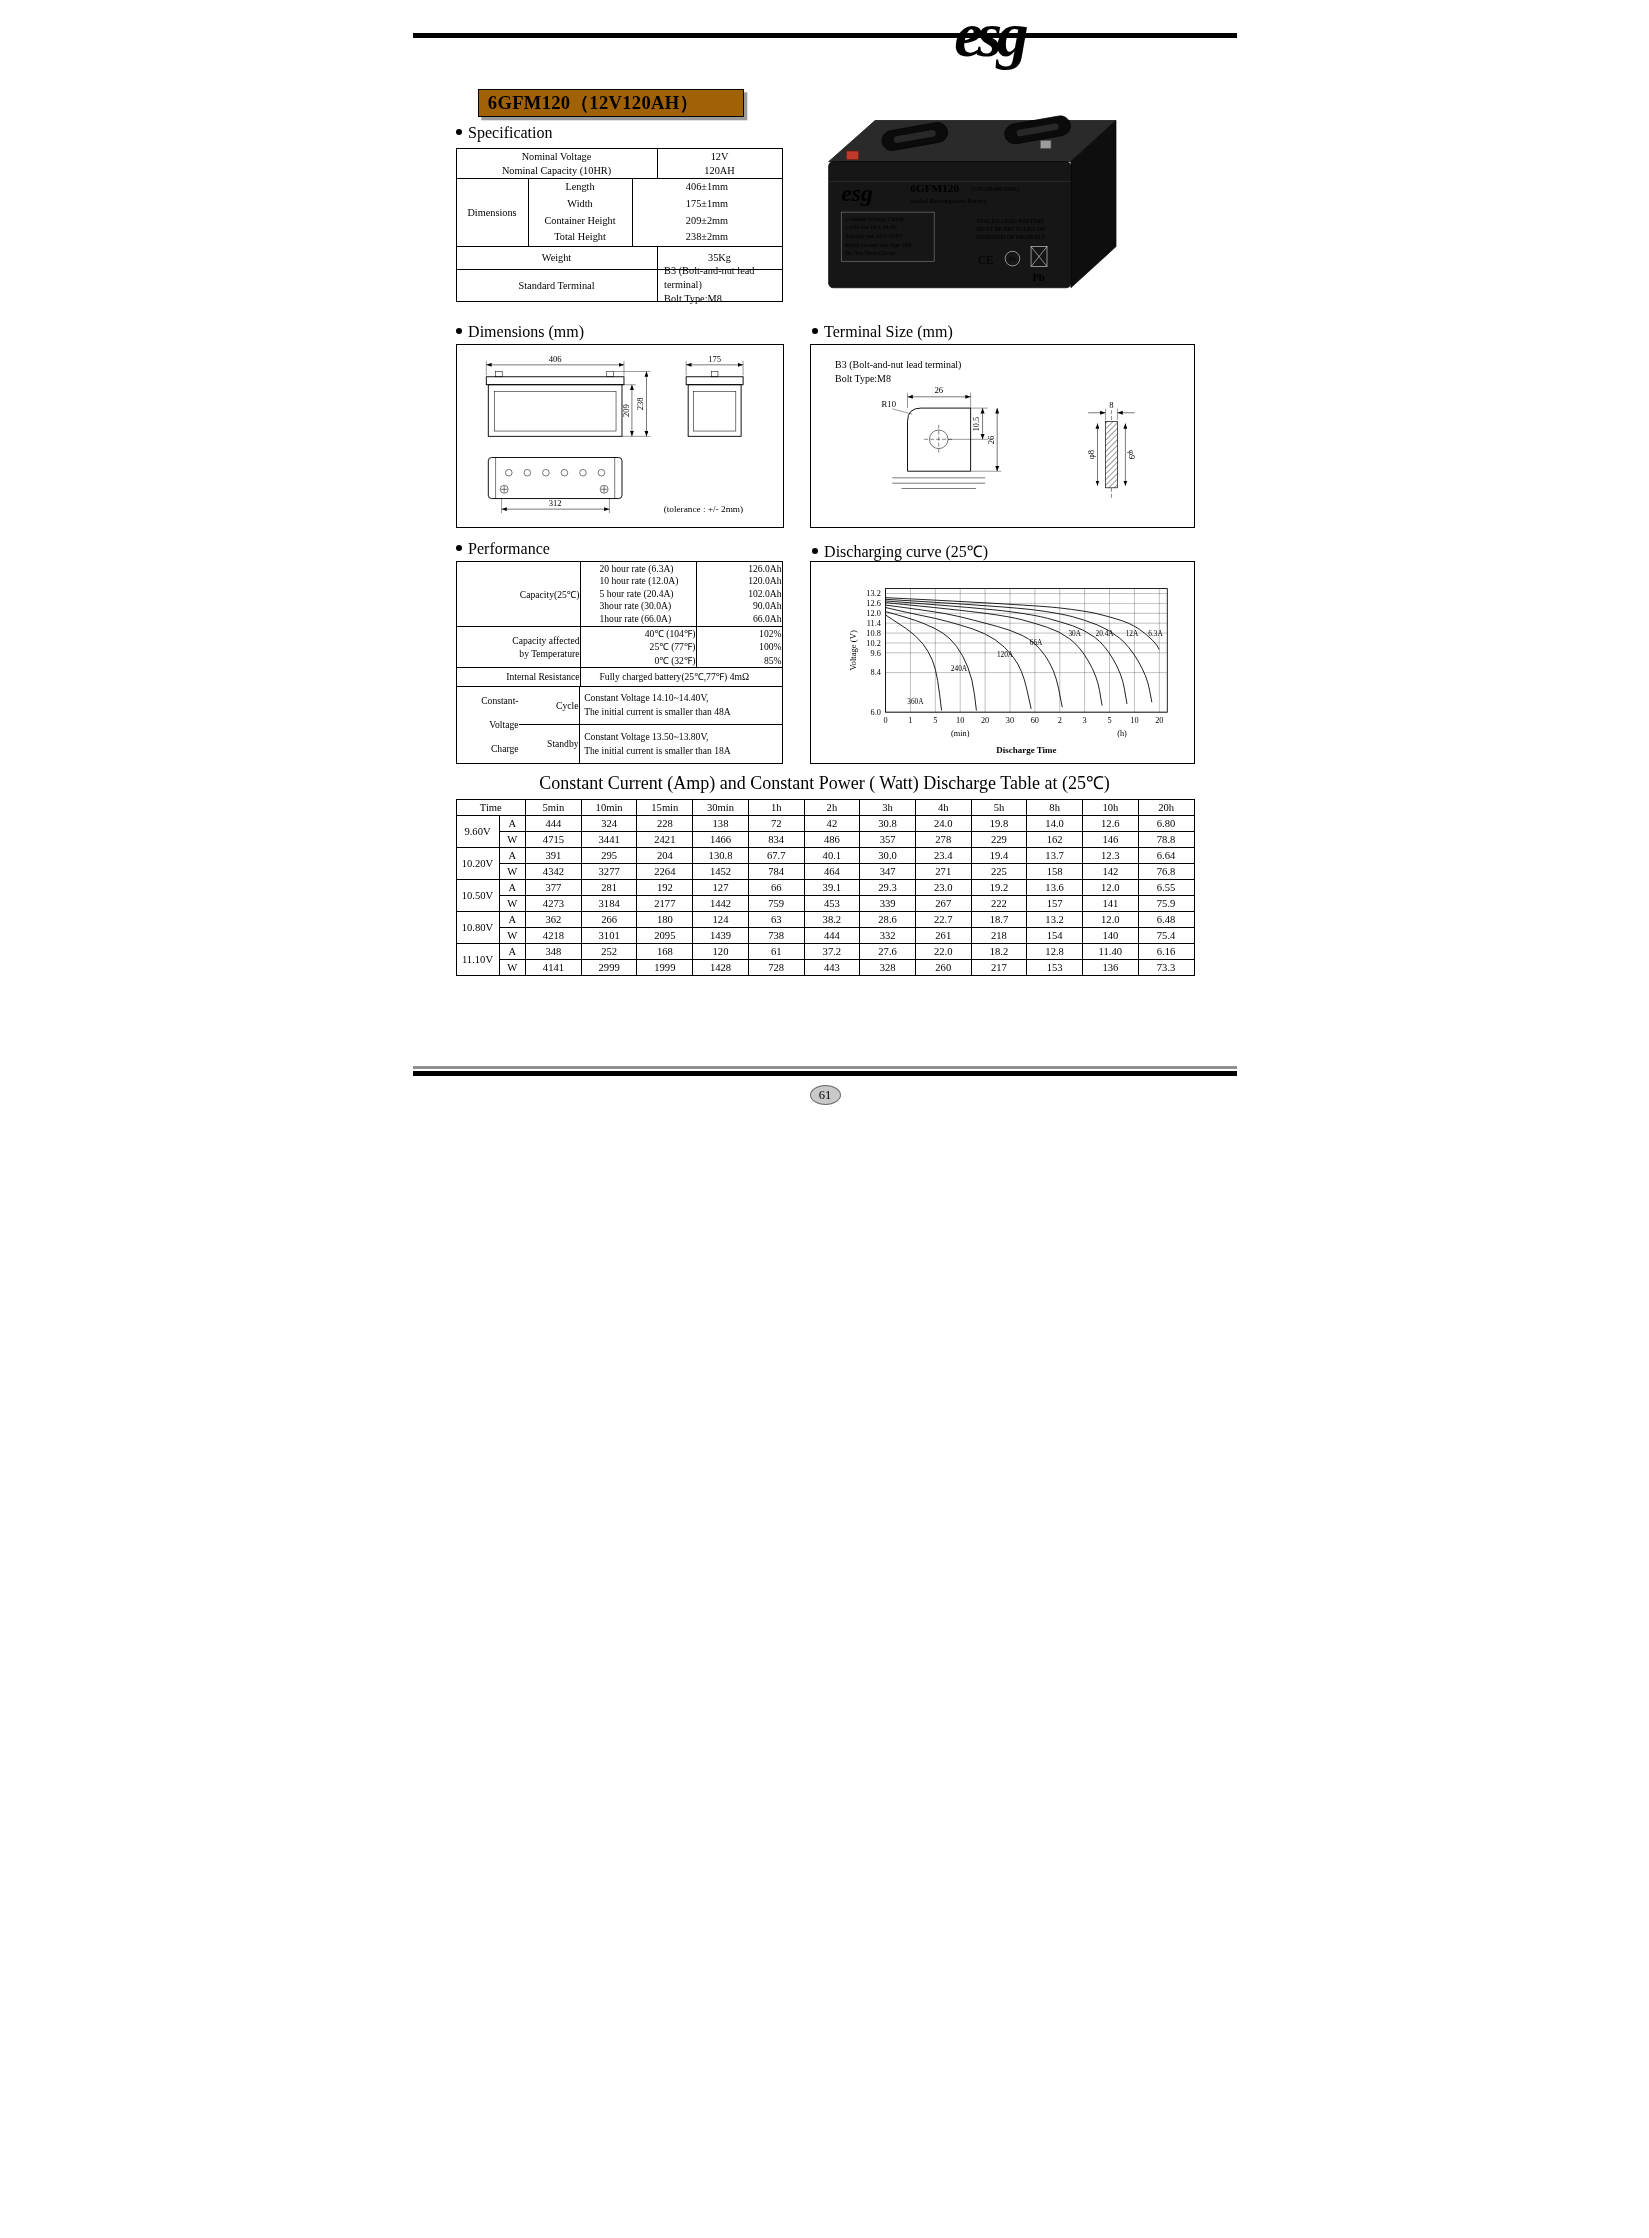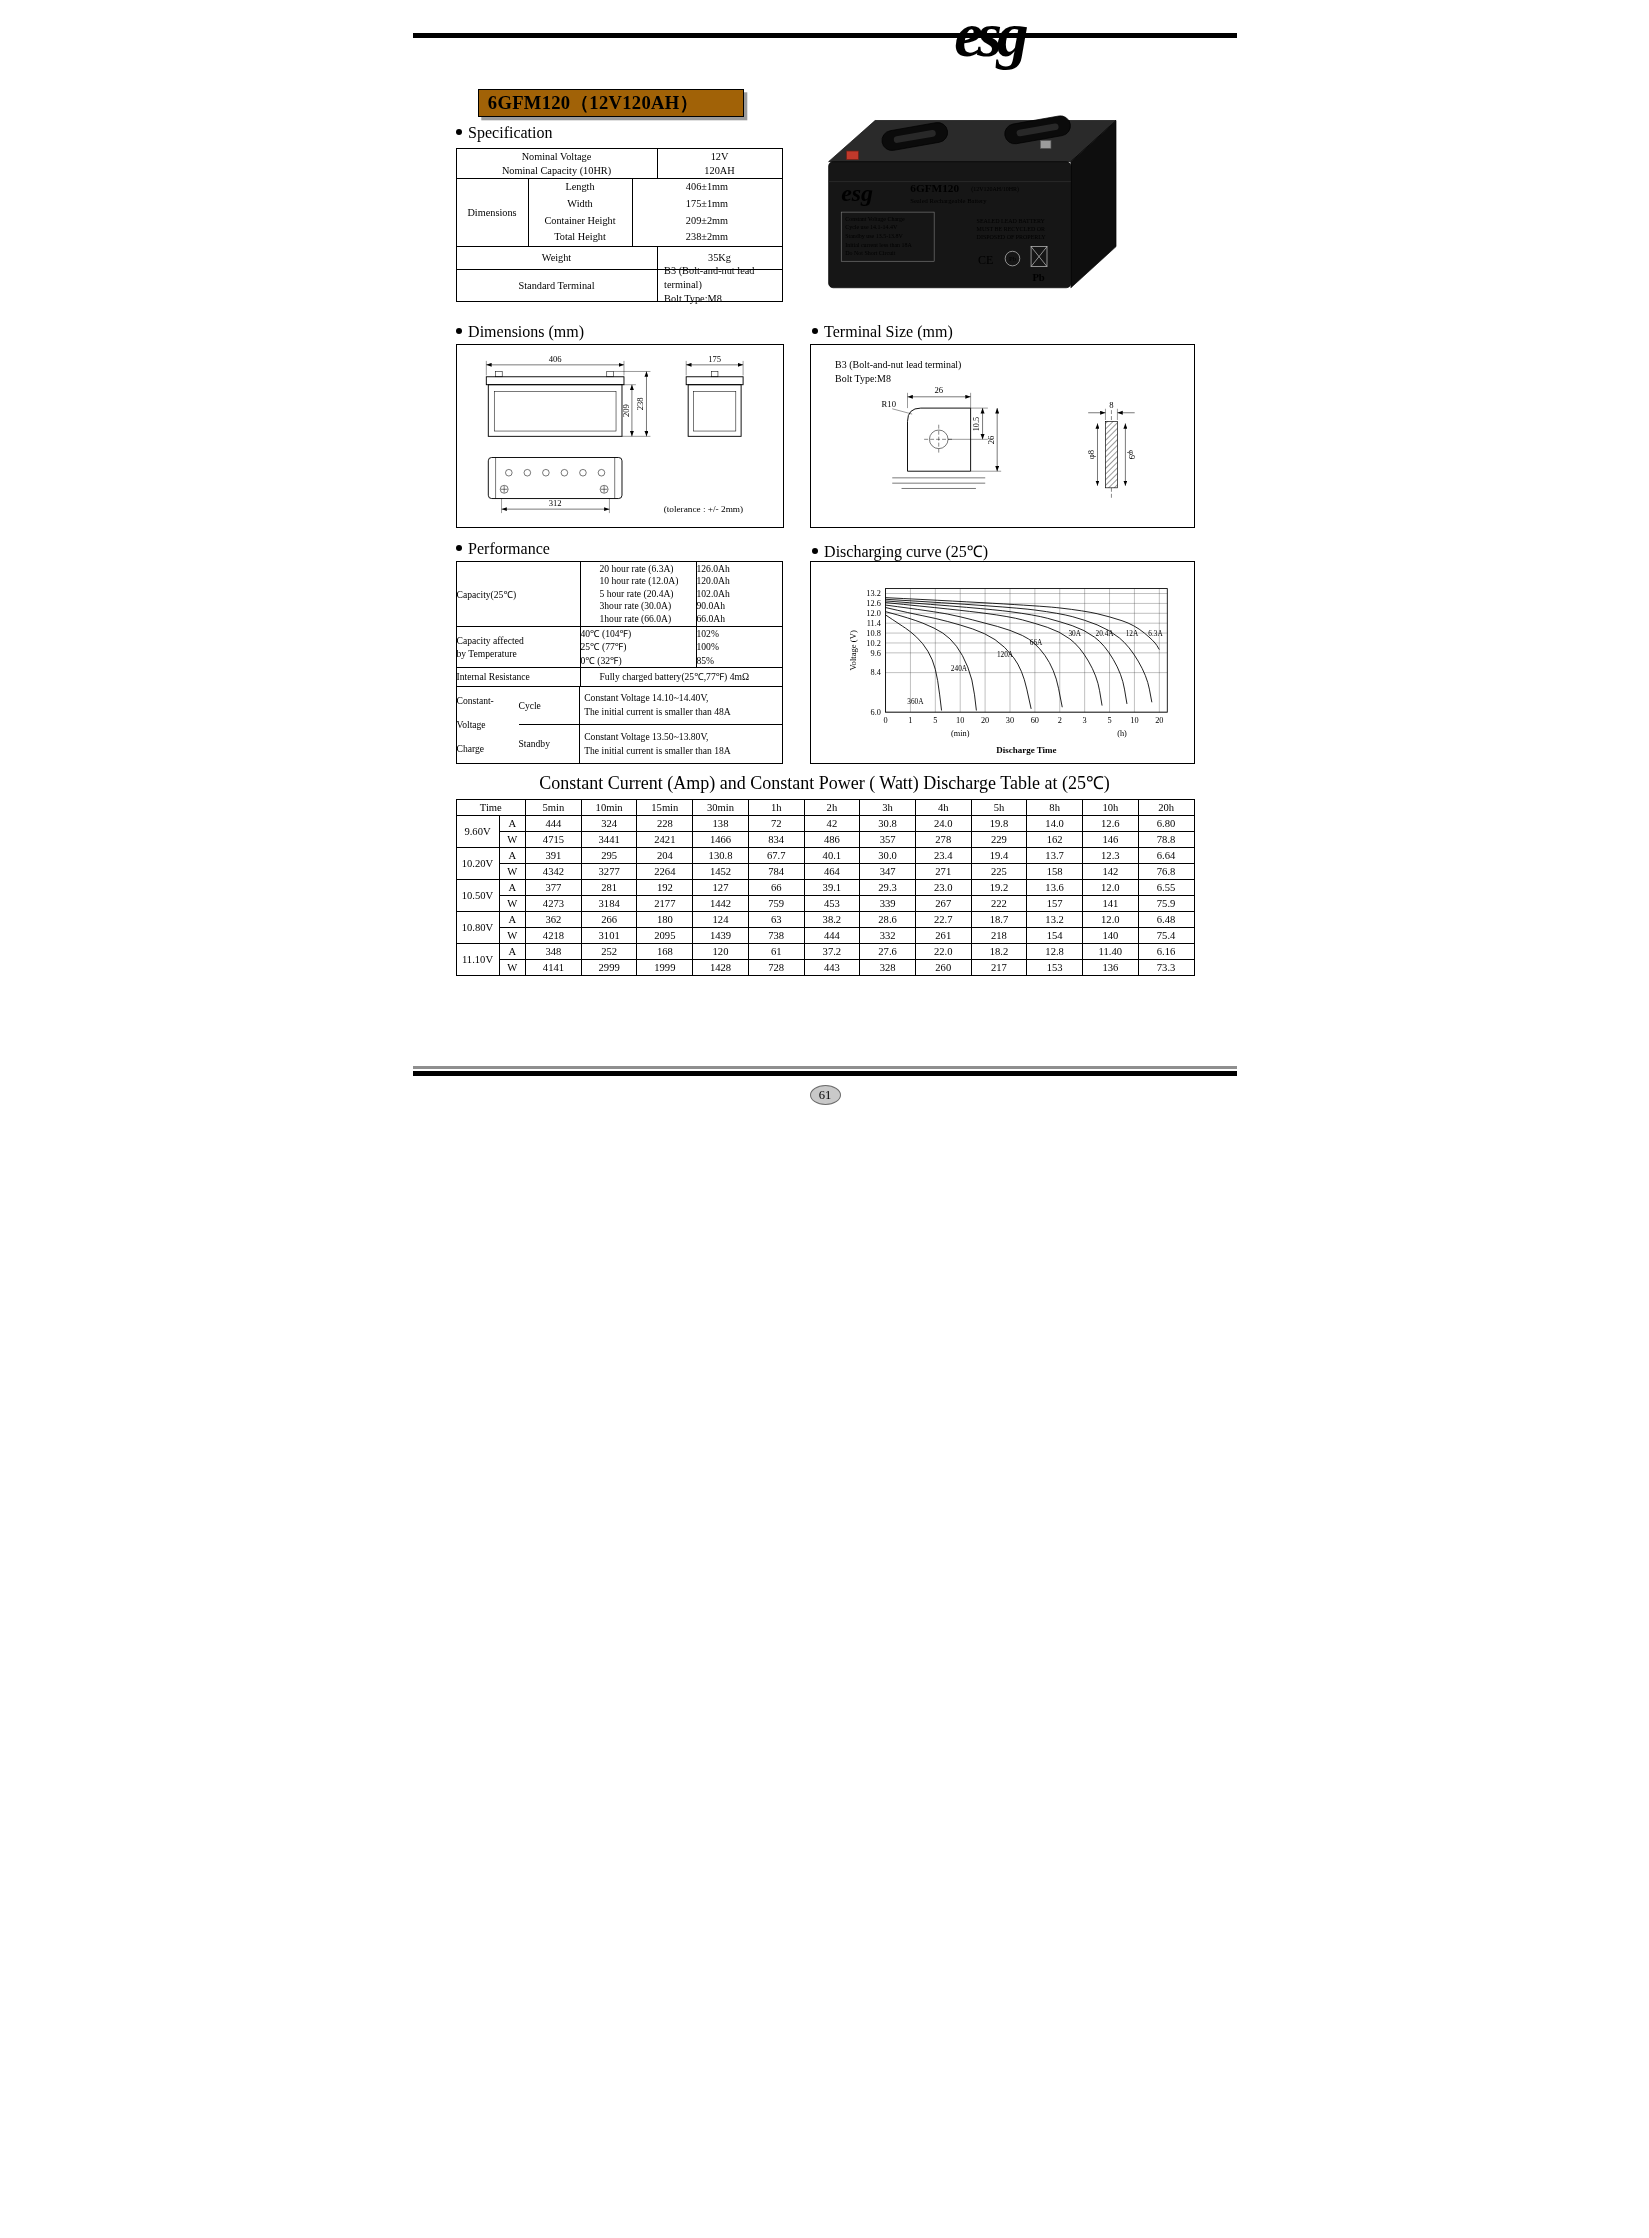--- a/index.html
+++ b/index.html
@@ -32,21 +32,21 @@
 
   
   .dims-box { position:absolute; left:43px; top:344px; width:328px; height:184px; border:1px solid #000; }
   .term-box { position:absolute; left:397px; top:344px; width:385px; height:184px; border:1px solid #000; }
   .curve-box { position:absolute; left:397px; top:561px; width:385px; height:203px; border:1px solid #000; }
 
   
   .perf-table { position:absolute; left:43px; top:561px; width:327px; border:1.3px solid #000; font-size:9.6px; background:#fff; }
   .p-row { display:flex; border-top:0.7px solid #000; }
   .p-row:first-child { border-top:none; }
-  .p-cell { display:flex; flex-direction:column; justify-content:center; align-items:flex-start; border-left:0.7px solid #000; text-align:center; }
+  .p-cell { display:flex; flex-direction:column; justify-content:center; align-items:flex-end; border-left:0.7px solid #000; text-align:center; }
   .p-cell:first-child { border-left:none; }
   .p-c1 { width:123px; } .p-c2 { width:116px; } .p-c3 { flex:1; }
   .p-left { align-items:flex-start; padding-left:19px; text-align:left; }
   .p-line { line-height:12.6px; }
   .p-line3 { line-height:13.3px; }
   .p-cvc { width:62px; line-height:13.3px;gap:11px; }
   .p-sub { flex:1; display:flex; flex-direction:column; }
   .p-subrow { display:flex; flex:1; }
   .p-subrow + .p-subrow { border-top:0.7px solid #000; }
   .p-mode { width:60px; }

